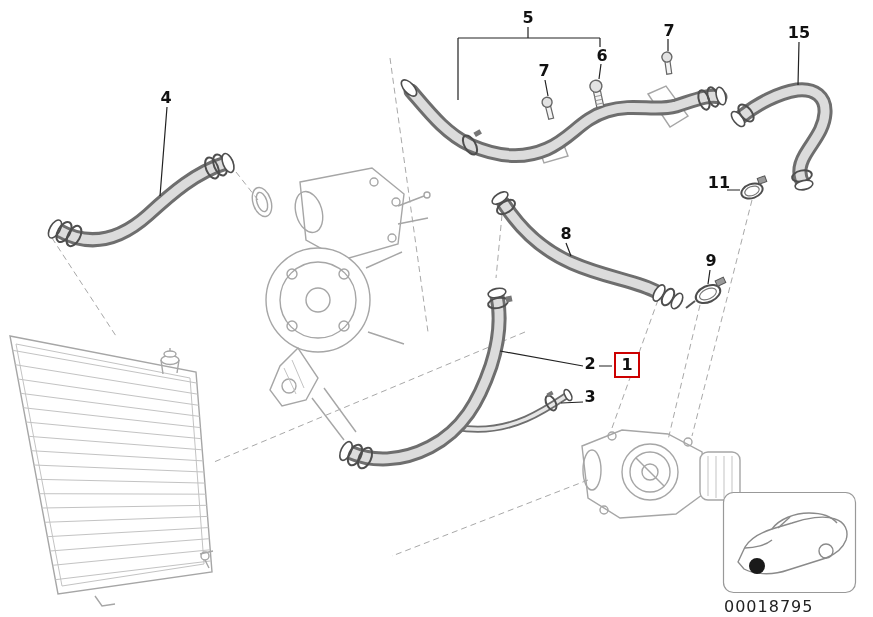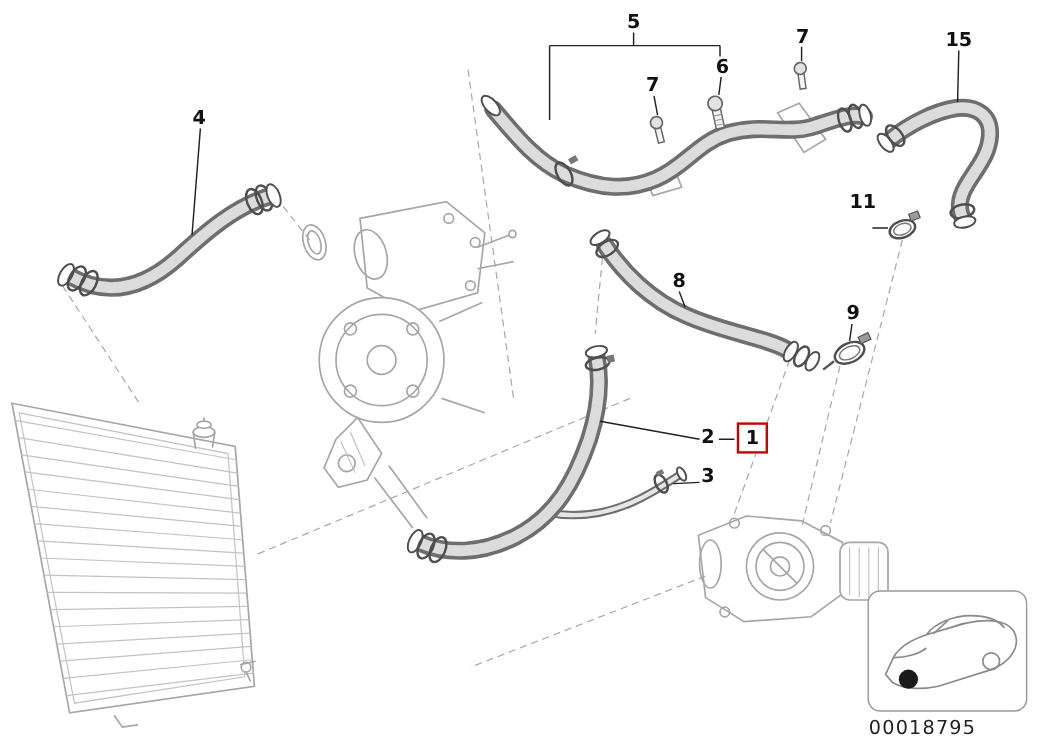--- a/index.html
+++ b/index.html
@@ -244,20 +244,20 @@
 </svg>
 
 <div class="callout" style="left:166px;top:98px">4</div>
 <div class="callout" style="left:528px;top:18px">5</div>
 <div class="callout" style="left:602px;top:56px">6</div>
 <div class="callout" style="left:544px;top:71px">7</div>
 <div class="callout" style="left:669px;top:31px">7</div>
 <div class="callout" style="left:566px;top:234px">8</div>
 <div class="callout" style="left:711px;top:261px">9</div>
 <div class="callout" style="left:799px;top:33px">15</div>
-<div class="callout" style="left:719px;top:168px">11</div>
+<div class="callout" style="left:719px;top:183px">11</div>
 <div class="callout" style="left:590px;top:364px">2</div>
 <div class="callout boxed" style="left:614px;top:352px">1</div>
 <div class="callout" style="left:590px;top:397px">3</div>
 
 <div class="part-number">00018795</div>
 
 </div>
 
 </body></html>

